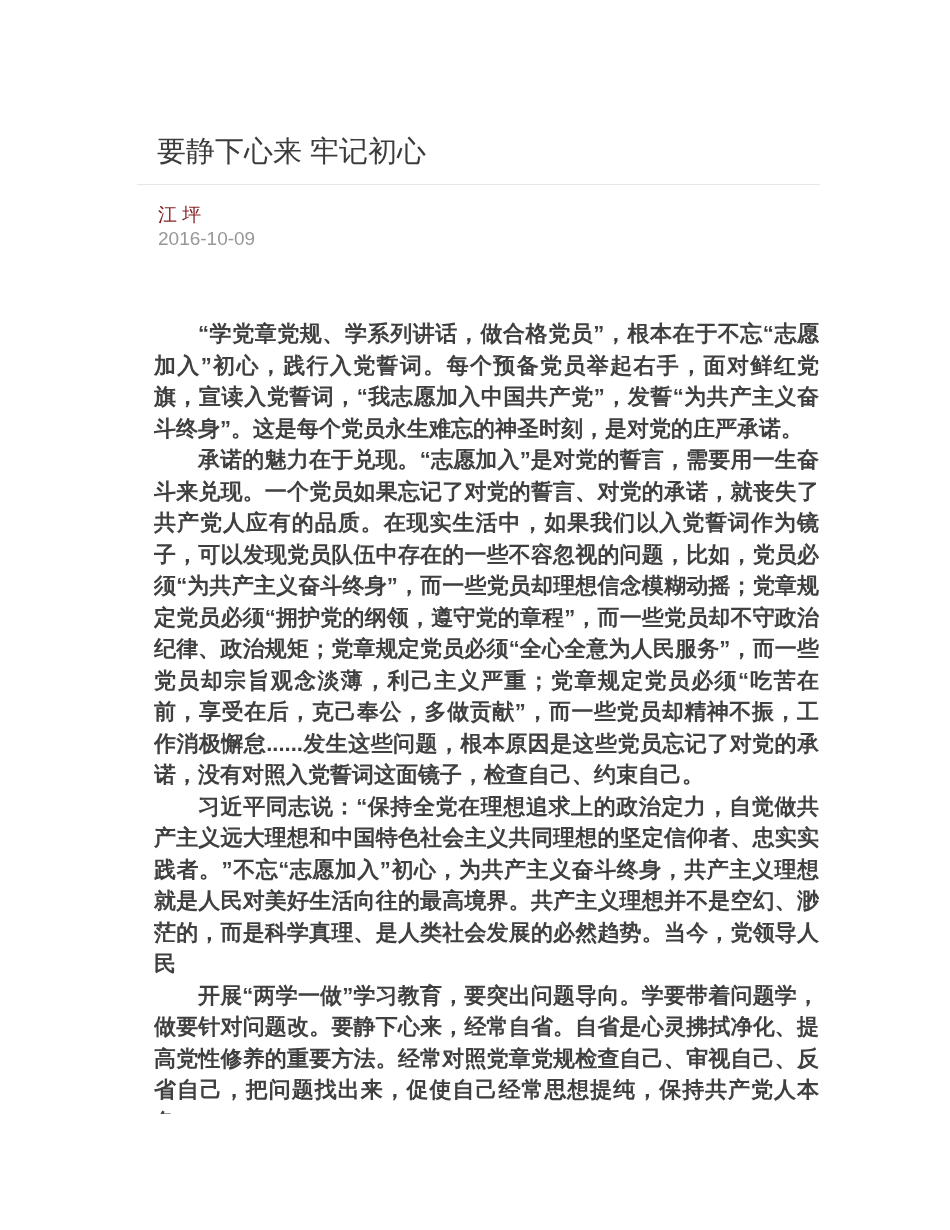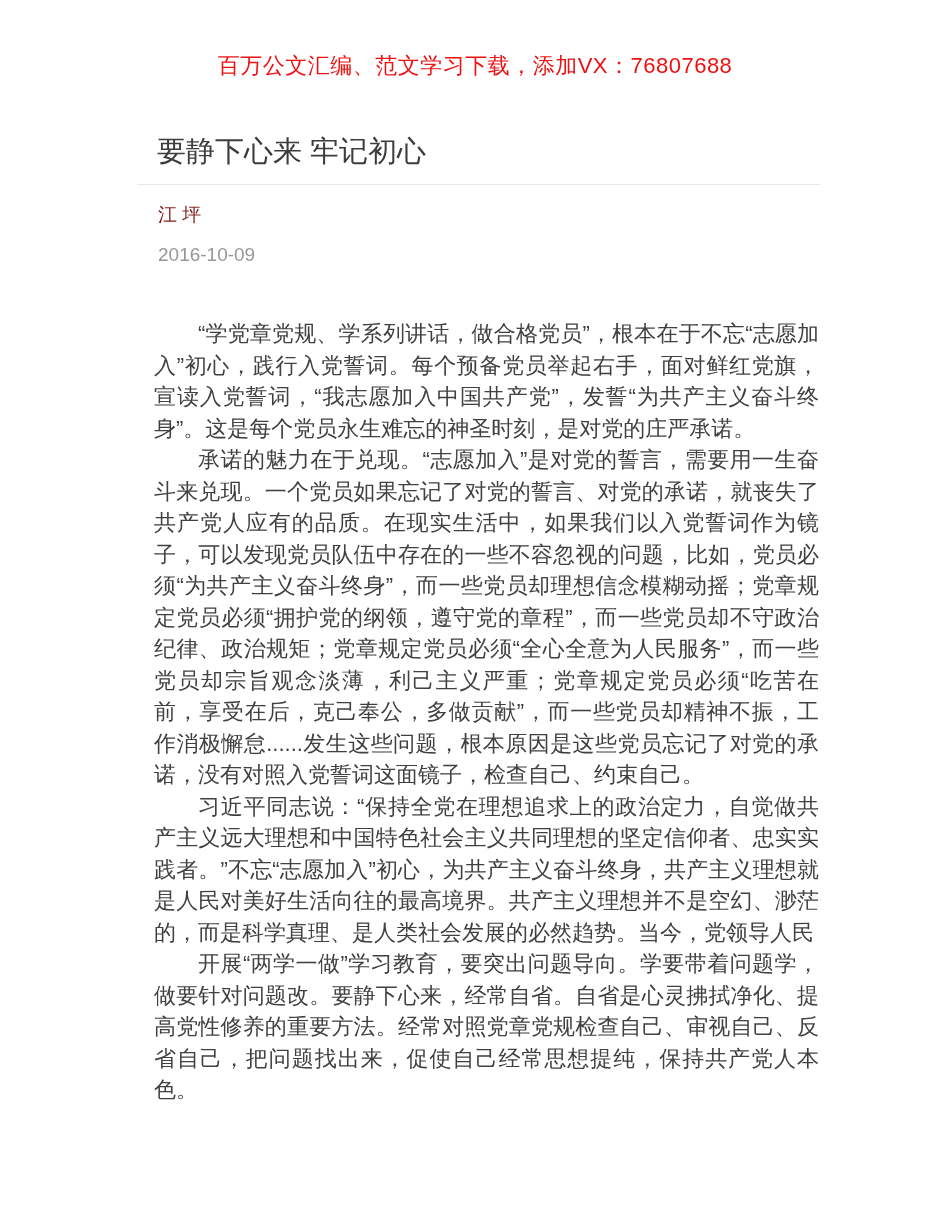--- a/index.html
+++ b/index.html
@@ -53,47 +53,46 @@
     line-height: 24px;
     color: #7f1d1d;
   }
   .article-date {
     position: absolute;
     top: 227px;
     left: 158px;
     font-size: 19px;
     line-height: 24px;
     color: #979797;
-    margin-top: 16px;
   }
   .article-body {
     position: absolute;
     top: 318px;
     left: 154px;
     width: 665px;
     height: 796px;
     overflow: hidden;
     font-size: 22px;
     line-height: 31.5px;
     color: #404040;
     text-align: justify;
     text-justify: inter-ideograph;
+    font-weight: bold;
   }
   .article-body p {
     margin: 0;
     padding: 0;
     text-indent: 2em;
   }
 </style>
 </head>
 <body>
 
 <div class="page">
 
-  <div class="promo-banner">百万公文汇编、范文学习下载，添加VX：76807688</div>
 
   <h1 class="article-title">要静下心来 牢记初心</h1>
 
   <div class="title-divider"></div>
 
   <div class="article-author">江 坪</div>
 
   <div class="article-date">2016-10-09</div>
 
   <div class="article-body">

